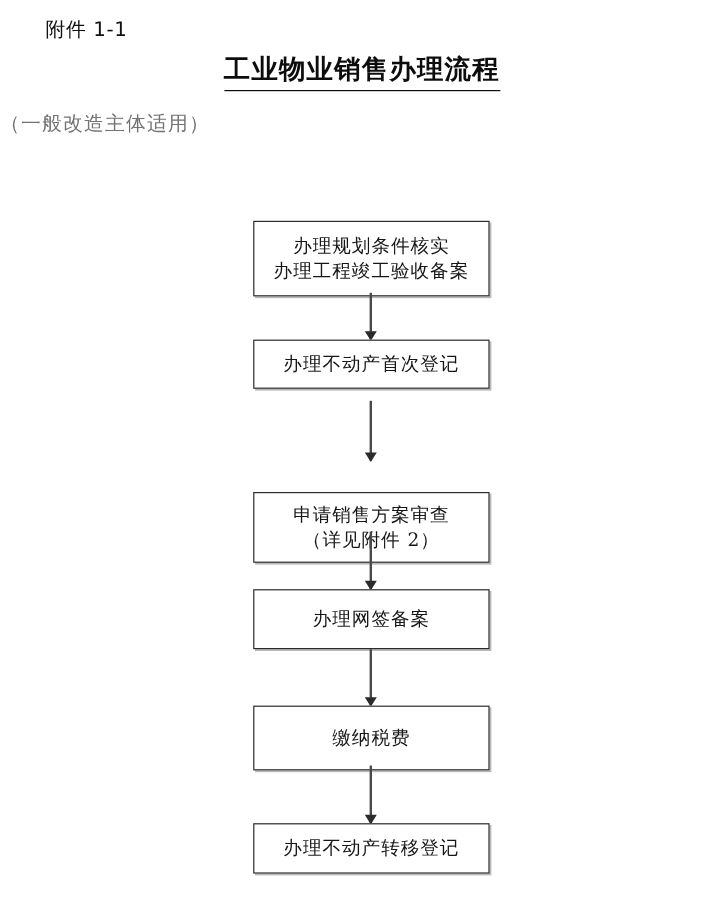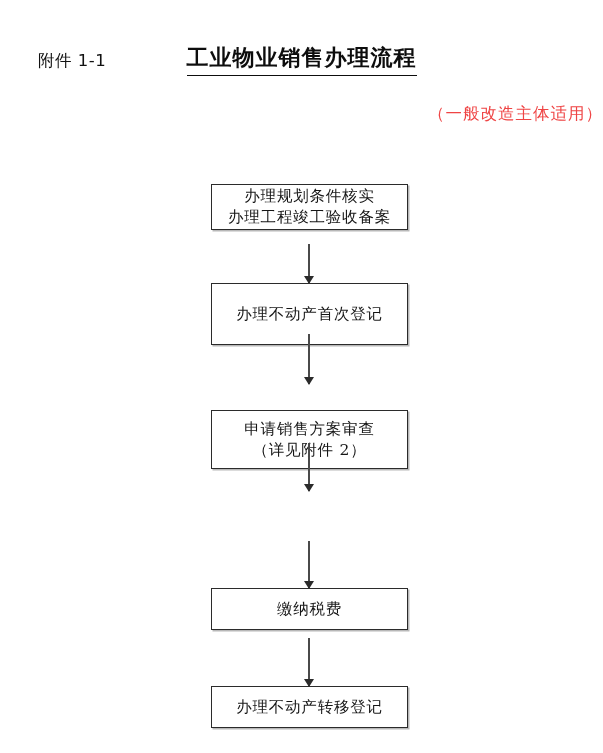--- a/index.html
+++ b/index.html
@@ -23,21 +23,20 @@
   .doc-label {
     position: absolute;
     left: 38px;
     top: 14px;
     font-family: "DejaVu Sans", "Liberation Sans", sans-serif;
     font-size: 16.5px;
     line-height: 22px;
     letter-spacing: 0.5px;
     color: #111111;
     white-space: nowrap;
-    margin-top: 36px;
   }
 
   
   .doc-title {
     position: absolute;
     left: 0;
     right: 0;
     top: 46px;
     text-align: center;
   }
@@ -50,27 +49,27 @@
     letter-spacing: 1px;
     color: #0d0d0d;
     border-bottom: 1.6px solid #0d0d0d;
     padding-bottom: 1px;
   }
 
   .doc-subtitle {
     position: absolute;
     left: 0;
     right: 0;
-    top: 102px;
-    text-align: right;
+    top: 91px;
+    text-align: left;
     font-family: "DejaVu Serif", "Liberation Serif", serif;
     font-size: 16.5px;
     line-height: 24px;
     letter-spacing: 1px;
-    color: #ef4444;
+    color: #737373;
   }
 
   
   #flow {
     position: absolute;
     left: 0;
     top: 0;
     width: 603px;
     height: 753px;
   }
@@ -93,25 +92,25 @@
     font-size: 15.5px;
     line-height: 21px;
     letter-spacing: 0.8px;
     color: #161616;
     text-align: center;
     white-space: pre-line;
     padding: 0 6px;
   }
 
   
-  #node-0 { top: 184px; height: 46px; }
-  #node-1 { top: 283px; height: 62px; }
+  #node-0 { top: 184px; height: 63px; }
+  #node-1 { top: 283px; height: 41px; }
   #node-2 { top: 384px; height: 59px; margin-top: 26px; }
   #node-3 { top: 491px; height: 50px; }
-  #node-4 { top: 588px; height: 42px; }
+  #node-4 { top: 588px; height: 54px; }
   #node-5 { top: 686px; height: 42px; }
 
   
   .connector {
     position: absolute;
     left: 308px;
     width: 1.6px;
     background: #4a4a4a;
   }
   .connector .arrowhead {
@@ -165,20 +164,23 @@
 
     <div class="node" id="node-2">
       <span class="node-text">申请销售方案审查
 （详见附件 2）</span>
     </div>
 
     <div class="connector" id="conn-2">
       <span class="arrowhead"></span>
     </div>
 
+    <div class="node" id="node-3">
+      <span class="node-text">办理网签备案</span>
+    </div>
 
     <div class="connector" id="conn-3">
       <span class="arrowhead"></span>
     </div>
 
     <div class="node" id="node-4">
       <span class="node-text">缴纳税费</span>
     </div>
 
     <div class="connector" id="conn-4">

